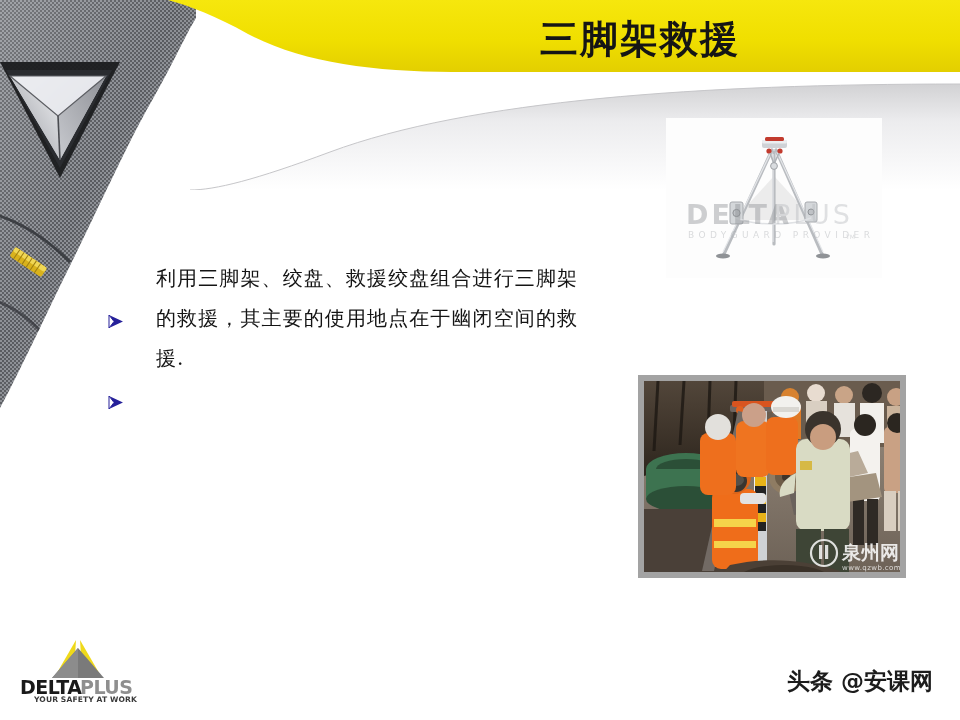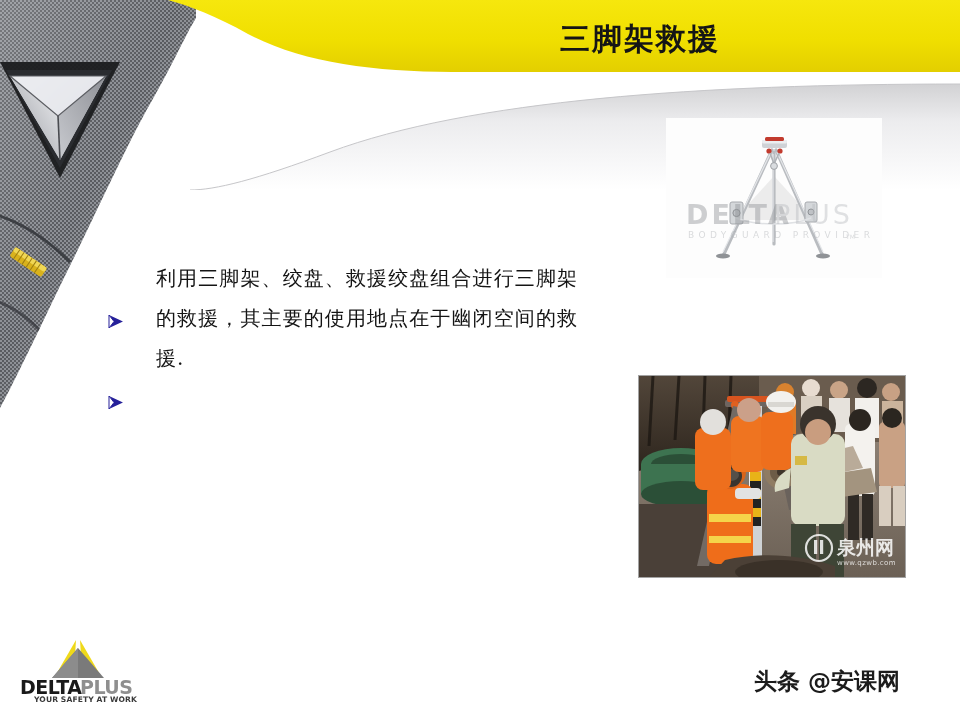--- a/index.html
+++ b/index.html
@@ -27,21 +27,21 @@
     position:absolute; left:0; top:60px; width:960px; height:130px;
   }
   .swoosh-svg { display:block; width:960px; height:130px; }
 
   
   .slide-title {
     position:absolute; left:400px; top:16px; width:480px; height:46px;
     line-height:46px;
     text-align:center;
     font-family:"DejaVu Serif", serif;
-    font-size:30px;
+    font-size:38px;
     font-weight:700;
     color:#151515;
     letter-spacing:2px;
     white-space:nowrap;
   }
 
   
   .left-photo {
     position:absolute; left:0px; top:0px; width:196px; height:412px;
     overflow:hidden;
@@ -79,41 +79,40 @@
     background:#fefefe;
     overflow:hidden;
   }
   .tripod-svg { display:block; width:216px; height:160px; }
 
   
   .rescue-photo {
     position:absolute; left:638px; top:375px; width:268px; height:203px;
     overflow:hidden;
     background:#6d625a;
-    border:1px solid #a3a3a3;
+    border:6px solid #a3a3a3;
   }
   .rescue-svg { display:block; width:266px; height:201px; }
 
   
   .brand-logo {
     position:absolute; left:14px; top:638px; width:156px; height:66px;
   }
   .brand-logo svg { display:block; }
 
   
   .watermark {
-    position:absolute; left:744px; top:664px; width:166px; height:34px;
+    position:absolute; left:787px; top:664px; width:166px; height:34px;
     line-height:34px;
     font-family:"DejaVu Sans", sans-serif;
     font-size:23px;
     font-weight:700;
     color:#1c1c1c;
     white-space:nowrap;
     letter-spacing:0px;
-    text-align:center;
   }
 </style>
 </head>
 <body>
 
 <div id="slide">
 
   <div class="left-photo">
     <svg class="left-photo-svg" viewBox="0 0 196 412">
       <defs>

